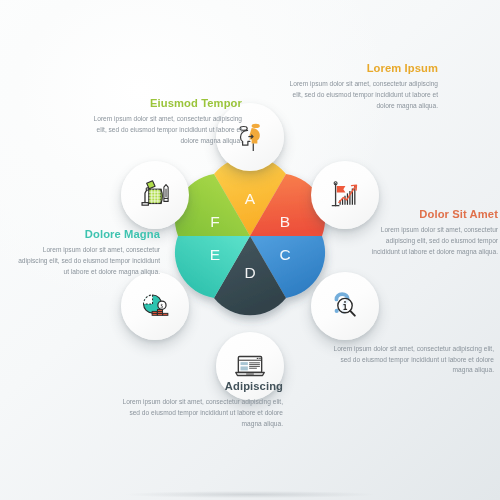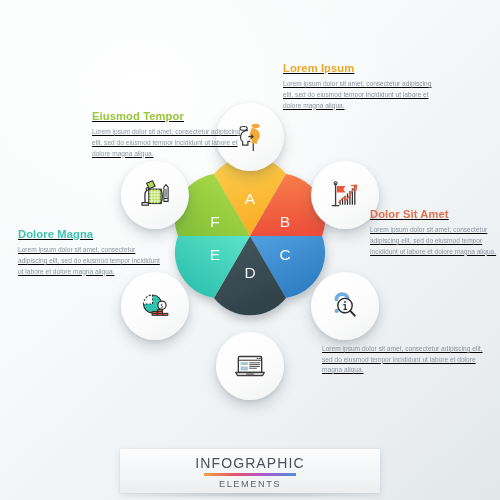--- a/index.html
+++ b/index.html
@@ -88,21 +88,21 @@
     letter-spacing: .1px;
     margin-bottom: 4px;
     line-height: 1.2;
   }
   .txt p {
     font-size: 6.6px;
     line-height: 1.62;
     color: #8b949c;
     font-weight: 400;
   }
-  .ta-c { text-align: left; text-decoration: underline; }
+  .ta-c { text-align: right; }
 
   
   #banner {
     position: absolute;
     left: 120px;
     bottom: 7px;
     width: 260px;
     height: 44px;
     background: linear-gradient(180deg, #fcfcfd 0%, #f4f5f6 55%, #eceeef 100%);
     box-shadow: 0 2px 6px rgba(60,70,80,.13), 0 0 0 1px rgba(0,0,0,.018);
@@ -344,40 +344,39 @@
         <line x1="32" y1="25.5" x2="37" y2="25.5" stroke="#2c2c2c" stroke-width="1.2"></line>
       </svg>
     </span>
   </div>
 
   <div class="txt ta-c" style="left:283px; top:62px; width:155px;">
     <h3 style="color:#e8a92b;">Lorem Ipsum</h3>
     <p>Lorem ipsum dolor sit amet, consectetur adipiscing elit, sed do eiusmod tempor incididunt ut labore et dolore magna aliqua.</p>
   </div>
 
-  <div class="txt ta-c" style="left:92px; top:110px; width:150px;">
+  <div class="txt ta-c" style="left:92px; top:97px; width:150px;">
     <h3 style="color:#9ac43a;">Eiusmod Tempor</h3>
     <p>Lorem ipsum dolor sit amet, consectetur adipiscing elit, sed do eiusmod tempor incididunt ut labore et dolore magna aliqua.</p>
   </div>
 
   <div class="txt ta-c" style="left:370px; top:208px; width:128px;">
     <h3 style="color:#e0704a;">Dolor Sit Amet</h3>
     <p>Lorem ipsum dolor sit amet, consectetur adipiscing elit, sed do eiusmod tempor incididunt ut labore et dolore magna aliqua.</p>
   </div>
 
   <div class="txt ta-c" style="left:18px; top:228px; width:142px;">
     <h3 style="color:#3ec3b0;">Dolore Magna</h3>
     <p>Lorem ipsum dolor sit amet, consectetur adipiscing elit, sed do eiusmod tempor incididunt ut labore et dolore magna aliqua.</p>
   </div>
 
   <div class="txt ta-c" style="left:322px; top:344px; width:172px;">
     <p>Lorem ipsum dolor sit amet, consectetur adipiscing elit, sed do eiusmod tempor incididunt ut labore et dolore magna aliqua.</p>
   </div>
 
+  <div class="txt ta-c" style="left:118px; top:380px; width:165px;">
+    <h3 style="color:#42525a;">Adipiscing</h3>
+    <p>Lorem ipsum dolor sit amet, consectetur adipiscing elit, sed do eiusmod tempor incididunt ut labore et dolore magna aliqua.</p>
+  </div>
 
   <div id="banner-shadow"></div>
-  <div id="banner">
-    <div class="bn-top">INFOGRAPHIC</div>
-    <div class="bn-rule"></div>
-    <div class="bn-bot">ELEMENTS</div>
-  </div>
 
 </div>
 
 </body></html>

